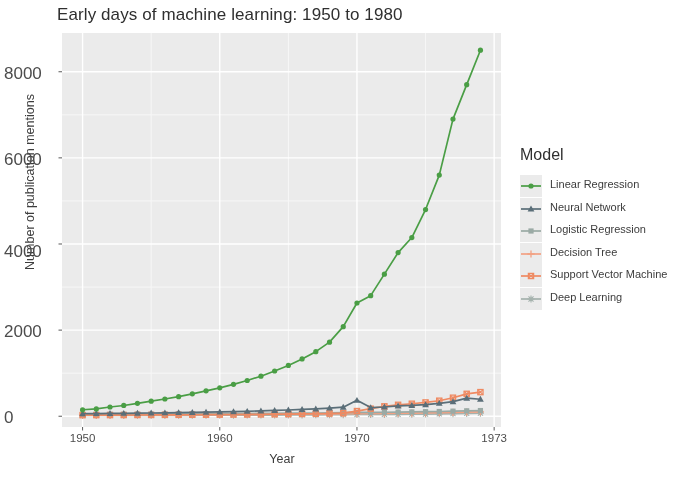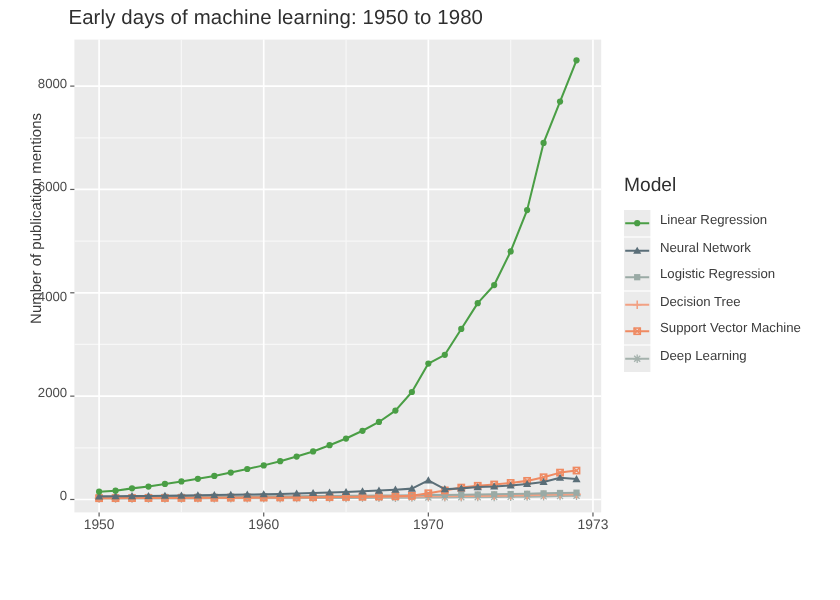--- a/index.html
+++ b/index.html
@@ -20,22 +20,22 @@
   .ylab{
     position:absolute;left:-90px;top:175px;width:240px;text-align:center;
     font-size:12.5px;color:#3c3c3c;transform:rotate(-90deg);
     transform-origin:center center;white-space:nowrap;
   }
   .xlab{
     position:absolute;left:62px;top:452px;width:440px;text-align:center;
     font-size:12.5px;color:#3c3c3c;
   }
   .ytick{
-    position:absolute;right:0;width:52px;text-align:right;
-    font-size:11px;color:#4c4c4c;
+    position:absolute;right:0;width:52px;
+    font-size:17px;color:#4c4c4c;
   }
   .xtick{
     position:absolute;top:432px;width:60px;text-align:center;
     font-size:11.5px;color:#4c4c4c;
   }
   .lg-title{
     position:absolute;left:520px;top:146px;font-size:16px;color:#2f2f2f;
   }
   .lg-item{position:absolute;left:520px;height:22px;}
   .lg-key{
@@ -48,20 +48,21 @@
   }
 </style>
 </head>
 <body>
 
 <div id="fig">
 
   <div class="ttl">Early days of machine learning: 1950 to 1980</div>
 
   <div class="ylab">Number of publication mentions</div>
+  <div class="xlab">Year</div>
 
   <div id="yticks">
       <div class="ytick" style="left: 4px; top: 408.235px;">0</div>
       <div class="ytick" style="left: 4px; top: 322.115px;">2000</div>
       <div class="ytick" style="left: 4px; top: 242px;">4000</div>
       <div class="ytick" style="left: 4px; top: 149.874px;">6000</div>
       <div class="ytick" style="left: 4px; top: 63.7541px;">8000</div>
     </div>
   <div id="xticks">
       <div class="xtick" style="left: 52.5781px;">1950</div>

